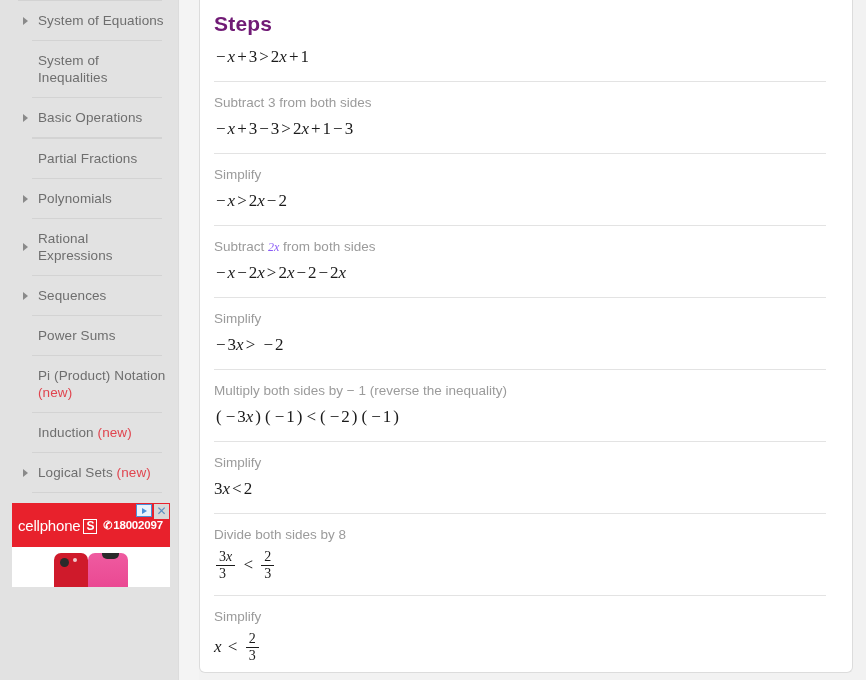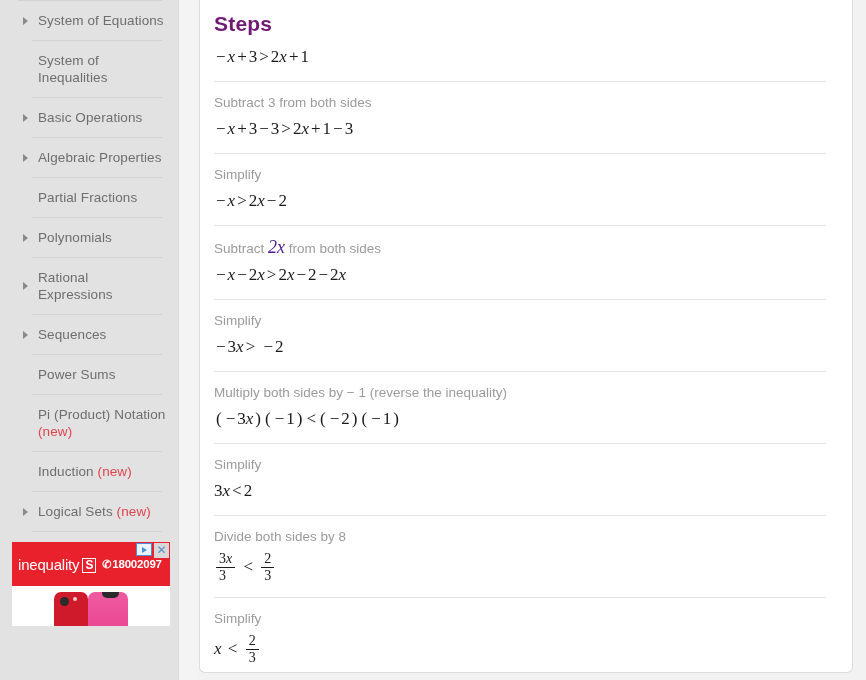--- a/index.html
+++ b/index.html
@@ -236,22 +236,22 @@
     margin: 0 2px 0 2px;
   }
 
   
   .mi { font-style: italic; font-family: "Liberation Serif", serif; }
   .mn { font-style: normal; font-family: "Liberation Serif", serif; }
   .mo { font-style: normal; padding: 0 2px; }
   .inline-math {
     font-family: "Liberation Serif", serif;
     font-style: italic;
-    font-size: 18px;
-    color: #4c1d95;
+    font-size: 12px;
+    color: #8b5cf6;
   }
   .frac {
     display: inline-block;
     vertical-align: middle;
     font-size: 14px;
     line-height: 1.12;
     margin: 0 2px;
     position: relative;
     top: -1px;
   }
@@ -288,24 +288,20 @@
           <span>System of Inequalities</span>
         </li>
         <li class="nav-divider"></li>
 
         <li class="nav-item has-arrow">
           <span class="arrow-icon"></span>
           <span>Basic Operations</span>
         </li>
         <li class="nav-divider"></li>
 
-        <li class="nav-item has-arrow">
-          <span class="arrow-icon"></span>
-          <span>Algebraic Properties</span>
-        </li>
         <li class="nav-divider"></li>
 
         <li class="nav-item">
           <span>Partial Fractions</span>
         </li>
         <li class="nav-divider"></li>
 
         <li class="nav-item has-arrow">
           <span class="arrow-icon"></span>
           <span>Polynomials</span>
@@ -344,21 +340,21 @@
         <li class="nav-item has-arrow">
           <span class="arrow-icon"></span>
           <span>Logical Sets</span>
           <span class="new-badge">(new)</span>
         </li>
         <li class="nav-divider"></li>
       </ul>
 
       <div class="ad-wrap">
         <div class="ad-header">
-          <span class="ad-brand"><span>inequality</span><span class="ad-brand-mark">S</span></span>
+          <span class="ad-brand"><span>cellphone</span><span class="ad-brand-mark">S</span></span>
           <span class="ad-phone"><span class="ad-phone-glyph">✆</span><span>18002097</span></span>
           <span class="adchoices-icon"></span>
           <span class="ad-close">✕</span>
         </div>
         <div class="ad-body">
           <span class="phone-a"></span>
           <span class="cam-a"></span>
           <span class="cam-b"></span>
           <span class="phone-b"></span>
           <span class="phone-notch"></span>

